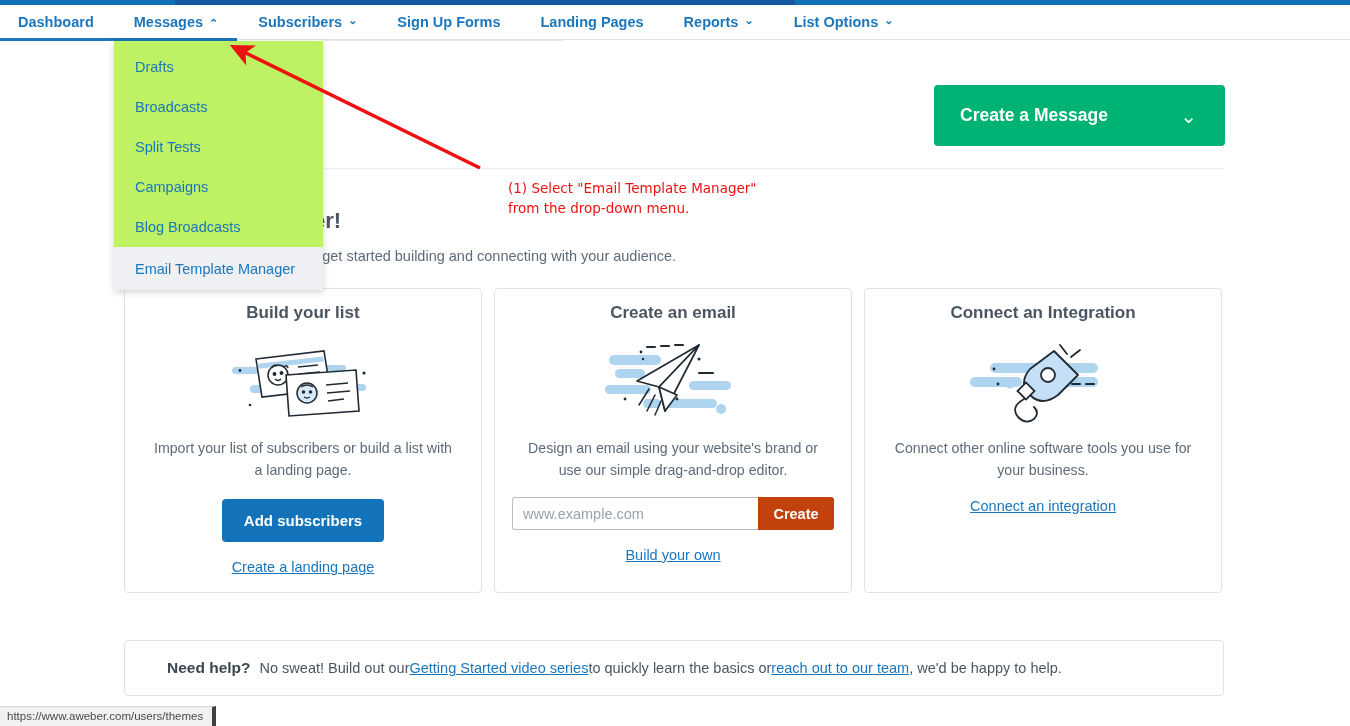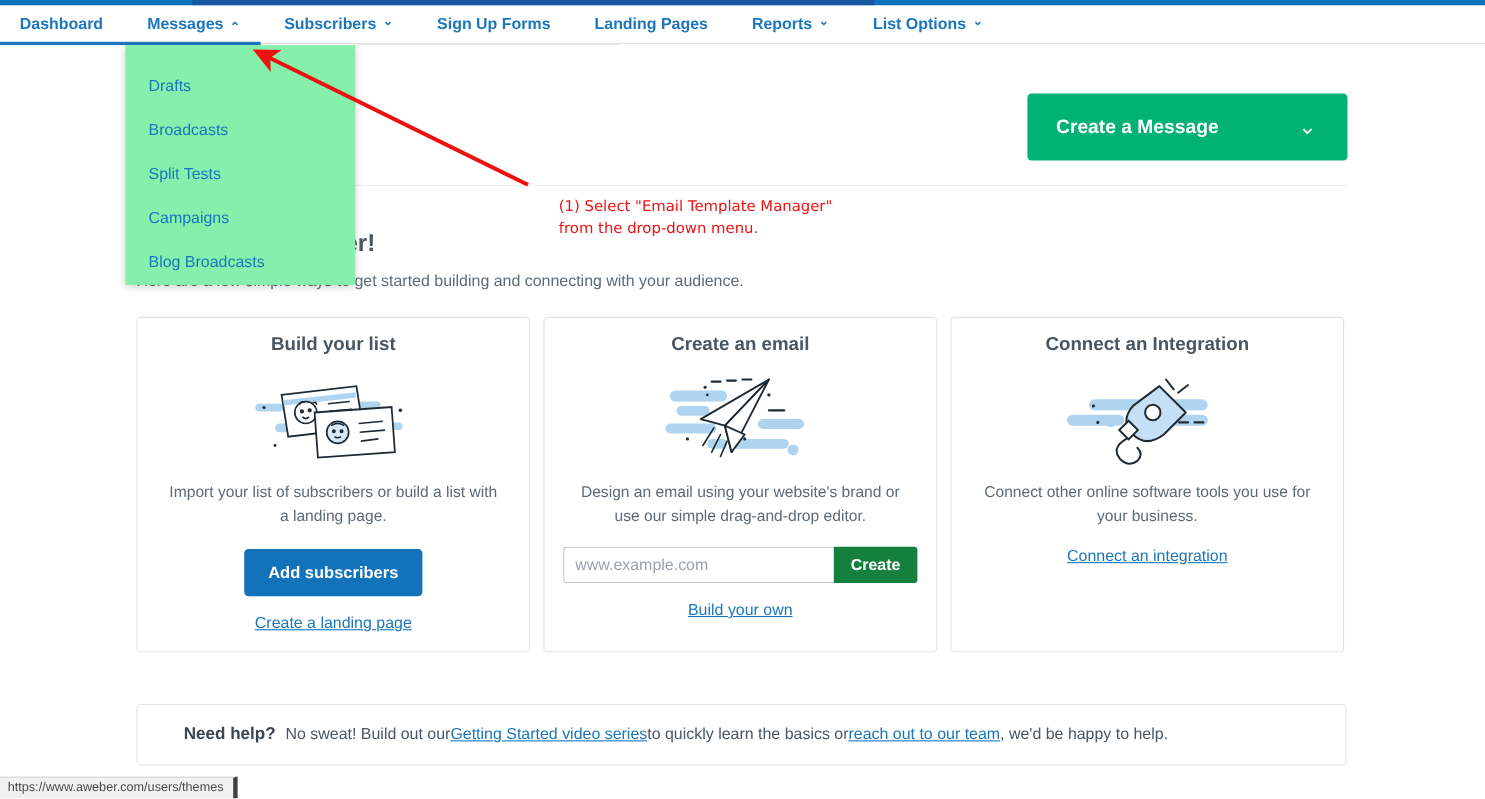--- a/index.html
+++ b/index.html
@@ -35,24 +35,24 @@
   .caret { font-size: 11px; font-weight: bold; line-height: 1; transform: translateY(-1px); }
   .caret.up { transform: translateY(1px) rotate(180deg); }
 
   .nav-underline { position: absolute; top: 38px; left: 0; width: 237px; height: 3px; background: #1b76bc; }
   .nav-underline-rest { position: absolute; top: 39px; left: 237px; width: 1113px; height: 1px; background: #e3e3e3; }
   .nav-tabline { position: absolute; top: 40px; left: 323px; width: 240px; height: 1px; background: #e9e9e9; }
 
   
   .dropdown {
     position: absolute; top: 41px; left: 114px; width: 209px;
-    background: #86efac;
+    background: #bef264;
     box-shadow: 0 2px 7px rgba(0,0,0,0.18);
     z-index: 40;
-    padding-top: 18px;
+    padding-top: 6px;
   }
   .dd-item {
     height: 40px;
     display: flex; align-items: center;
     padding-left: 21px;
     color: #1b76bc;
     font-size: 14.5px;
     cursor: pointer;
     background: transparent;
   }
@@ -104,21 +104,21 @@
   .input-row { margin-top: 16px; display: flex; width: 322px; height: 33px; }
   .url-input {
     flex: 1; border: 1px solid #b9bfc5; border-right: none;
     border-radius: 3px 0 0 3px;
     padding: 0 10px; font-size: 14.5px; color: #4a5560;
     font-family: "Liberation Sans", sans-serif;
     outline: none;
   }
   .url-input::placeholder { color: #9aa3ab; }
   .create-btn {
-    width: 76px; background: #15803d; color: #fff; border: none;
+    width: 76px; background: #c2410c; color: #fff; border: none;
     border-radius: 0 3px 3px 0; font-size: 14.5px; font-weight: bold; cursor: pointer;
   }
 
   
   .help-bar {
     position: absolute; top: 640px; left: 124px; width: 1100px; height: 56px;
     border: 1px solid #e0e3e6; border-radius: 4px;
     display: flex; align-items: center; padding-left: 42px;
     font-size: 14.5px; color: #4a5560;
   }
@@ -195,20 +195,23 @@
       <span>Broadcasts</span>
     </div>
     <div class="dd-item">
       <span>Split Tests</span>
     </div>
     <div class="dd-item">
       <span>Campaigns</span>
     </div>
     <div class="dd-item">
       <span>Blog Broadcasts</span>
+    </div>
+    <div class="dd-item active">
+      <span>Email Template Manager</span>
     </div>
   </div>
 
   <div class="page-head">
     <div class="page-title">Dashboard</div>
     <div class="page-sub">Your activity across all lists.</div>
   </div>
   <div class="head-divider"></div>
 
   <button class="create-msg-btn">

